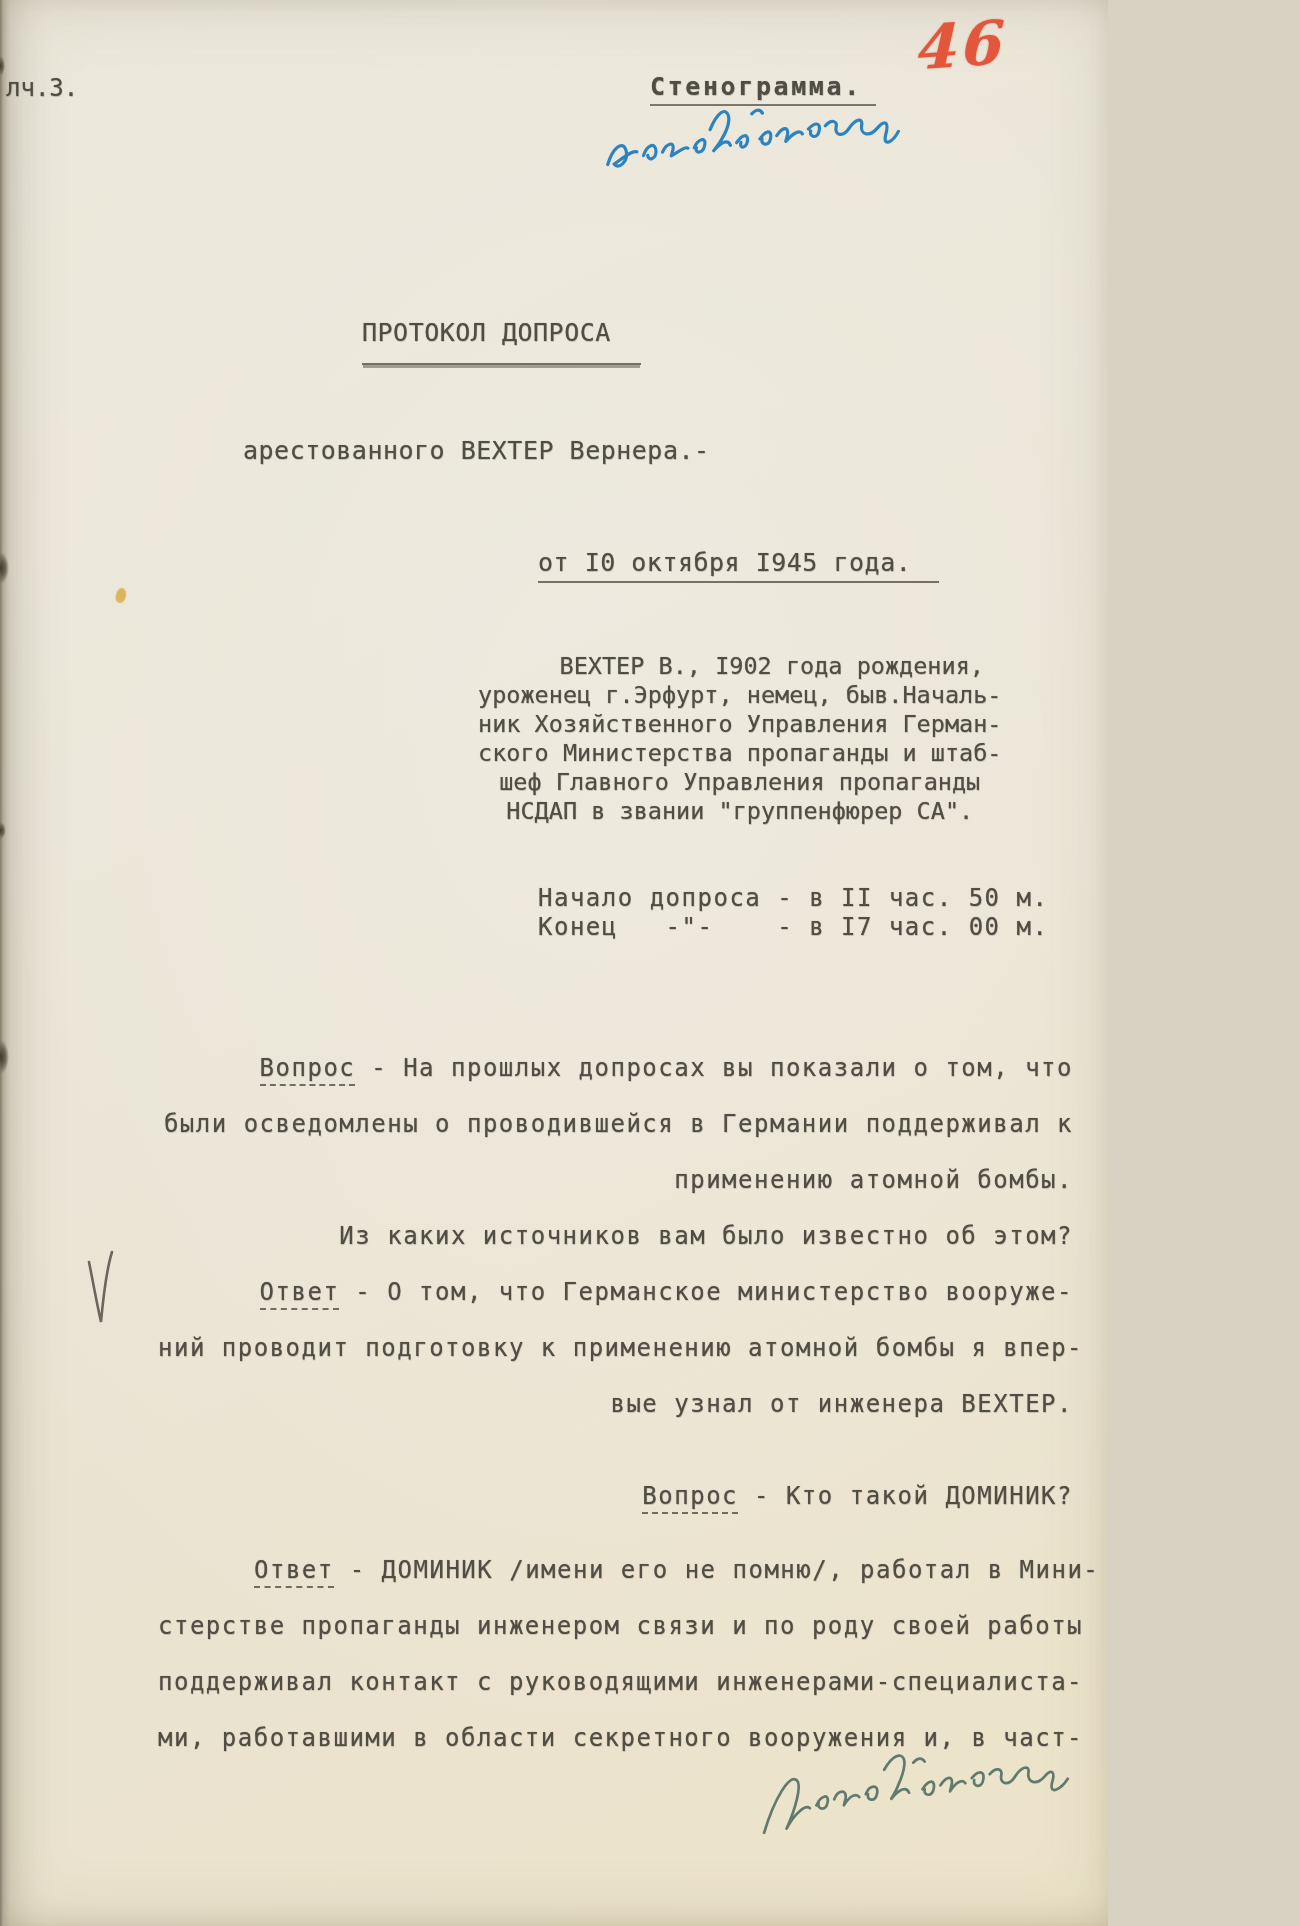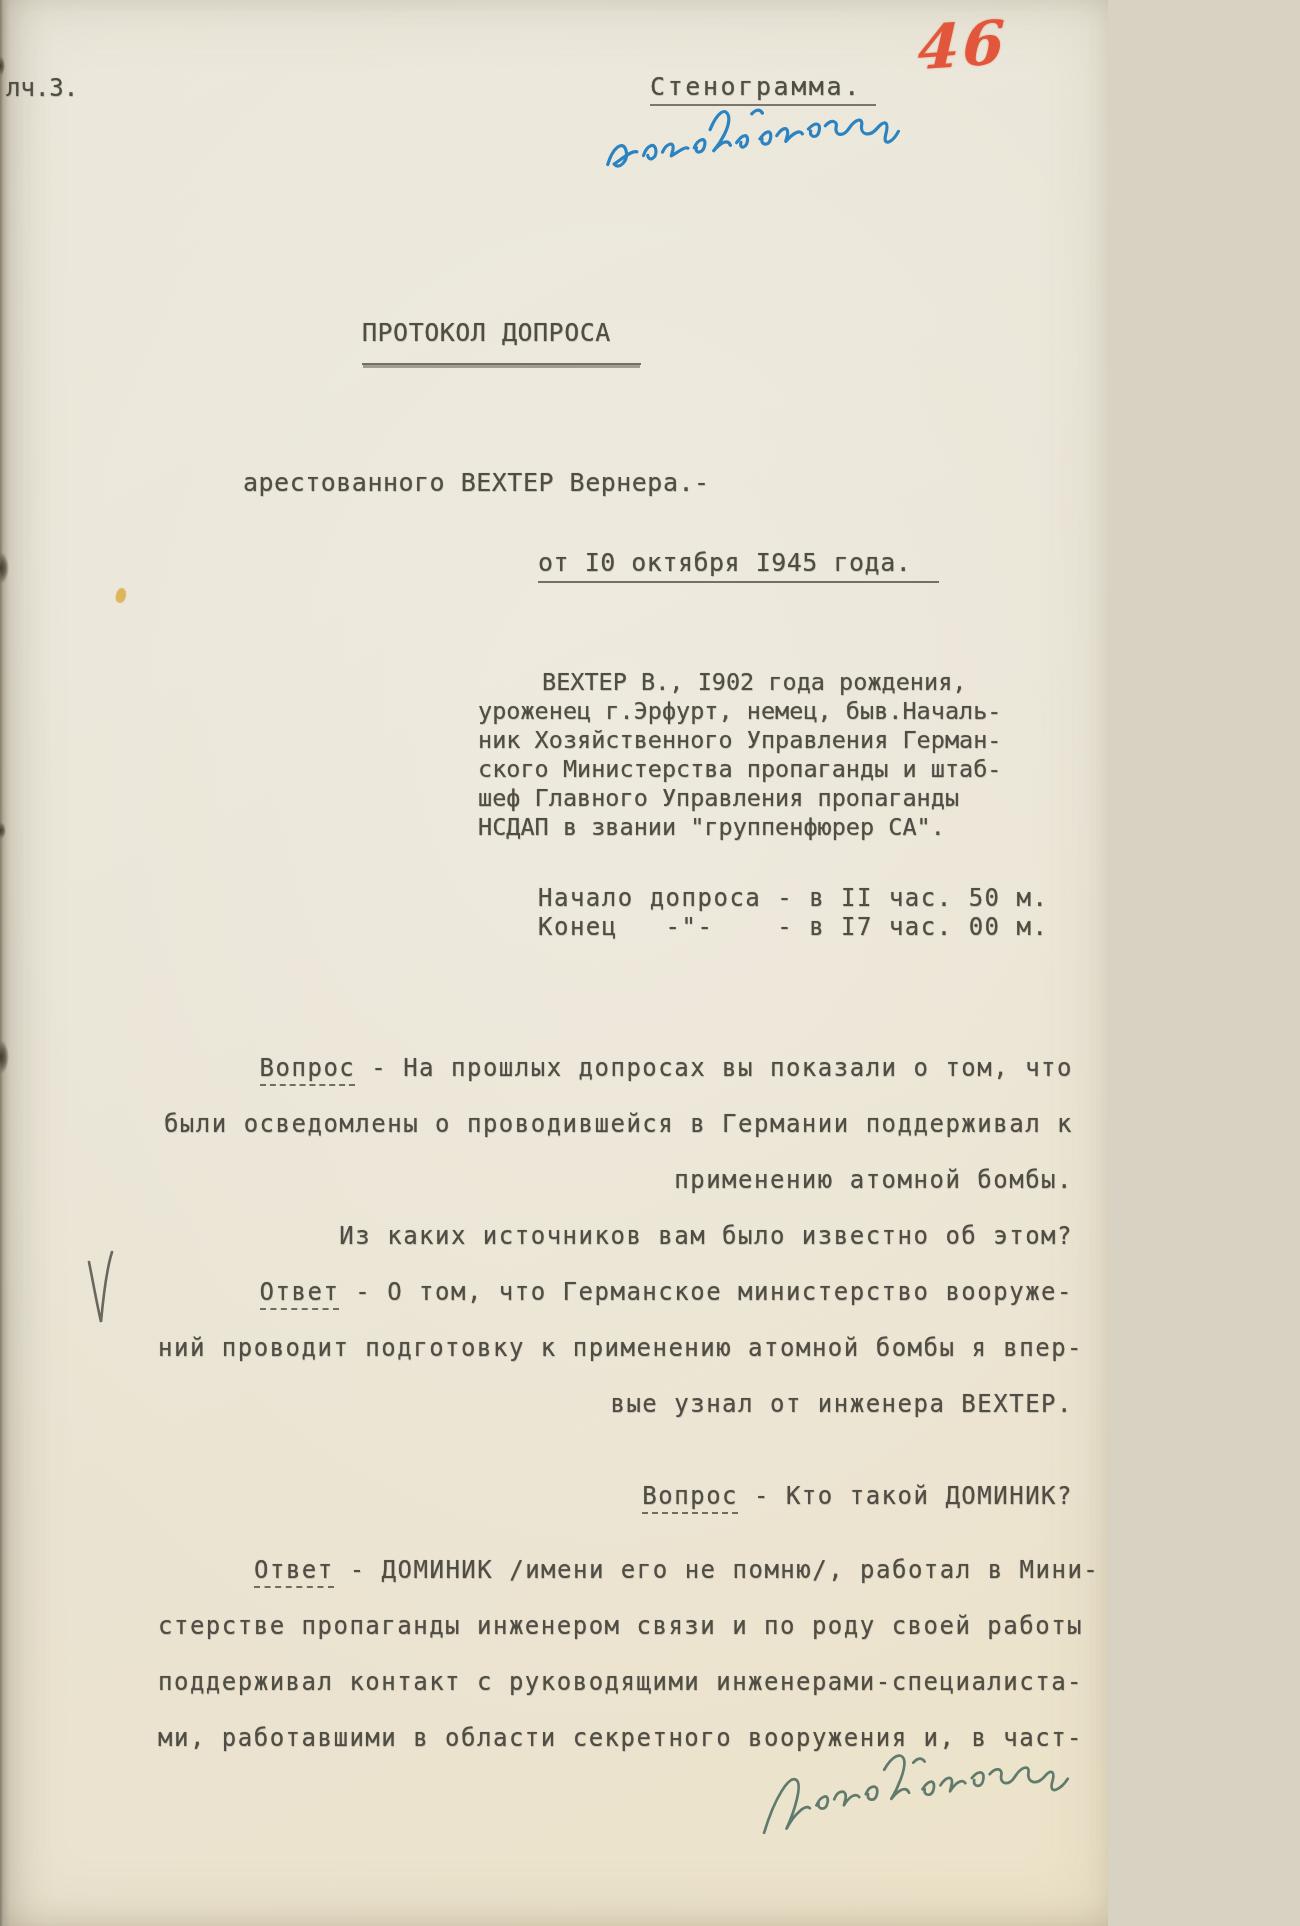--- a/index.html
+++ b/index.html
@@ -28,36 +28,36 @@
     background:linear-gradient(90deg,#837c6b 0,#b3ac99 35%,rgba(170,162,140,.25) 70%,rgba(170,162,140,0) 100%);}
   .hole{position:absolute;background:radial-gradient(closest-side,#3f3a2c 0%,#6b6452 55%,rgba(107,100,82,0) 100%);border-radius:50%;}
   .hole1{left:-7px;top:552px;width:16px;height:32px;}
   .hole2{left:-5px;top:822px;width:11px;height:17px;}
   .hole3{left:-7px;top:1040px;width:16px;height:34px;}
   .hole4{left:-4px;top:56px;width:9px;height:20px;}
   .stain{position:absolute;left:116px;top:588px;width:10px;height:15px;border-radius:50% 60% 55% 50%;
     background:#d9a93f;opacity:.8;filter:blur(.6px);transform:rotate(15deg);}
   .corner-note{left:6px;top:74px;font-size:24px;}
   .stamp{left:650px;top:72px;font-size:25px;letter-spacing:2.6px;
-    border-bottom:2px solid rgba(74,70,62,.75);padding:0 14px 3px 0;}
+    border-bottom:2px solid rgba(74,70,62,.75);padding:0 14px 3px 0;font-weight:bold;}
   .pagenum{
     position:absolute;left:918px;top:10px;
     font-family:"DejaVu Serif","Liberation Serif",serif;
     font-style:italic;font-weight:700;font-size:60px;color:#e2472b;
     transform:rotate(-4deg) skewX(-6deg);letter-spacing:3px;
     text-shadow:0 0 2px rgba(226,71,43,.55);opacity:.9;
   }
   .title{left:362px;top:318px;font-size:25px;letter-spacing:.5px;
     border-bottom:2px solid rgba(74,70,62,.8);
     box-shadow:0 4px 0 -1px rgba(74,70,62,.5);
     padding:0 30px 16px 0;}
-  .subtitle{left:243px;top:436px;font-size:25px;letter-spacing:.5px;margin-top:32px;}
+  .subtitle{left:243px;top:436px;font-size:25px;letter-spacing:.5px;}
   .dateline{left:538px;top:548px;font-size:25px;letter-spacing:.5px;
     border-bottom:2px solid rgba(74,70,62,.8);padding:0 28px 4px 0;text-align:center;}
-  .bio{left:478px;top:668px;font-size:23.5px;line-height:29px;letter-spacing:0;}
+  .bio{left:478px;top:652px;font-size:23.5px;line-height:29px;letter-spacing:0;text-align:center;}
   .bio div:first-child{padding-left:64px;}
   .times{left:538px;top:884px;font-size:24px;line-height:29px;letter-spacing:1.5px;}
   .times div{white-space:pre;}
   .qa{left:158px;top:1040px;width:915px;font-size:24px;letter-spacing:1.5px;}
   .bline{line-height:56px;height:56px;white-space:nowrap;text-align:right;}
   .bline.indent{padding-left:96px;}
   .bline.gap-lg{margin-top:36px;}
   .bline.gap-sm{margin-top:18px;}
   .qlabel{border-bottom:2px dashed rgba(70,66,58,.8);padding-bottom:2px;}
   .sig-blue{position:absolute;left:600px;top:98px;transform:rotate(-4deg);}

